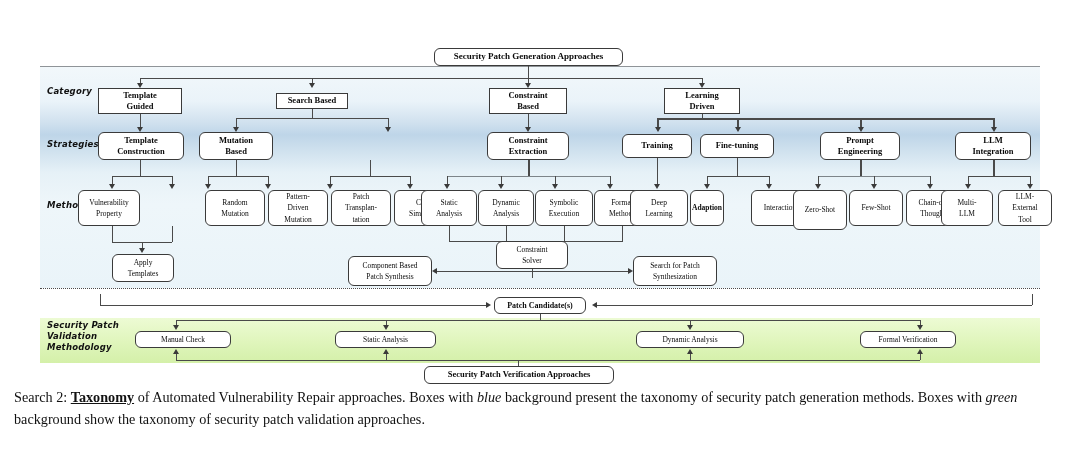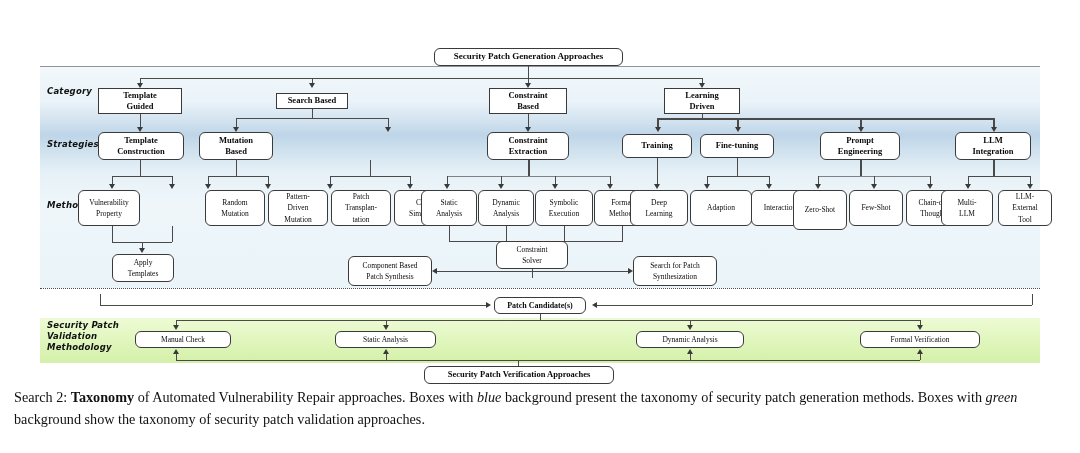--- a/index.html
+++ b/index.html
@@ -45,21 +45,21 @@
   .arw-d{border-top:5px solid #3a3a3a;}
   .arw-u{border-bottom:5px solid #3a3a3a;}
   .arwl{position:absolute;width:0;height:0;
        border-top:3.5px solid transparent;border-bottom:3.5px solid transparent;}
   .arw-l{border-right:5px solid #3a3a3a;}
   .arw-r{border-left:5px solid #3a3a3a;}
 
   
   #caption{position:absolute;left:14px;top:386px;width:1053px;
      font-size:14.2px;line-height:22px;color:#111;text-align:left;}
-  #caption b{font-weight:bold;}
+  #caption b{font-weight:bold;text-decoration:underline;}
   #caption i{font-style:italic;}
 </style>
 </head>
 <body>
 
 <div id="root">
 
   <div class="band" id="band-blue"></div>
   <div class="hairline" style="top:66px;"></div>
   <div class="dashed" style="top:288px;"></div>
@@ -204,21 +204,21 @@
   <div class="box rounded fs75" style="left:420px;top:190px;width:56px;height:36px;white-space:pre-line;left:421px;">Static
 Analysis</div>
   <div class="box rounded fs75" style="left:478px;top:190px;width:56px;height:36px;white-space:pre-line;">Dynamic
 Analysis</div>
   <div class="box rounded fs75" style="left:535px;top:190px;width:58px;height:36px;white-space:pre-line;">Symbolic
 Execution</div>
   <div class="box rounded fs75" style="left:594px;top:190px;width:56px;height:36px;white-space:pre-line;">Formal
 Methods</div>
   <div class="box rounded fs75" style="left:629px;top:190px;width:58px;height:36px;white-space:pre-line;left:630px;">Deep
 Learning</div>
-  <div class="box rounded fs75" style="left:690px;top:190px;width:62px;height:36px;">Adaption</div>
+  <div class="box rounded fs75" style="left:690px;top:190px;width:34px;height:36px;font-weight:bold;">Adaption</div>
   <div class="box rounded fs75" style="left:751px;top:190px;width:58px;height:36px;">Interaction</div>
   <div class="box rounded fs75" style="left:792px;top:190px;width:54px;height:40px;left:793px;">Zero-Shot</div>
   <div class="box rounded fs75" style="left:849px;top:190px;width:54px;height:36px;">Few-Shot</div>
   <div class="box rounded fs75" style="left:906px;top:190px;width:54px;height:36px;white-space:pre-line;">Chain-of-
 Thought</div>
   <div class="box rounded fs75" style="left:940px;top:190px;width:52px;height:36px;white-space:pre-line;left:941px;">Multi-
 LLM</div>
   <div class="box rounded fs75" style="left:998px;top:190px;width:54px;height:36px;white-space:pre-line;">LLM-
 External
 Tool</div>
@@ -267,21 +267,21 @@
   <div class="ln lnv" style="left:690px;top:320px;height:6px;"></div>
   <div class="ln lnv" style="left:920px;top:320px;height:6px;"></div>
   <div class="arw arw-d" style="left:172.5px;top:325px;"></div>
   <div class="arw arw-d" style="left:382.5px;top:325px;"></div>
   <div class="arw arw-d" style="left:686.5px;top:325px;"></div>
   <div class="arw arw-d" style="left:916.5px;top:325px;"></div>
 
   <div class="box rounded fs75" style="left:135px;top:331px;width:96px;height:17px;">Manual Check</div>
   <div class="box rounded fs75" style="left:335px;top:331px;width:101px;height:17px;">Static Analysis</div>
   <div class="box rounded fs75" style="left:636px;top:331px;width:108px;height:17px;">Dynamic Analysis</div>
-  <div class="box rounded fs75" style="left:860px;top:331px;width:120px;height:17px;">Formal Verification</div>
+  <div class="box rounded fs75" style="left:860px;top:331px;width:96px;height:17px;">Formal Verification</div>
 
   <div class="arw arw-u" style="left:172.5px;top:349px;"></div>
   <div class="arw arw-u" style="left:382.5px;top:349px;"></div>
   <div class="arw arw-u" style="left:686.5px;top:349px;"></div>
   <div class="arw arw-u" style="left:916.5px;top:349px;"></div>
   <div class="ln lnv" style="left:176px;top:354px;height:6px;"></div>
   <div class="ln lnv" style="left:386px;top:354px;height:6px;"></div>
   <div class="ln lnv" style="left:690px;top:354px;height:6px;"></div>
   <div class="ln lnv" style="left:920px;top:354px;height:6px;"></div>
   <div class="ln lnh" style="left:176px;top:360px;width:744px;"></div>

